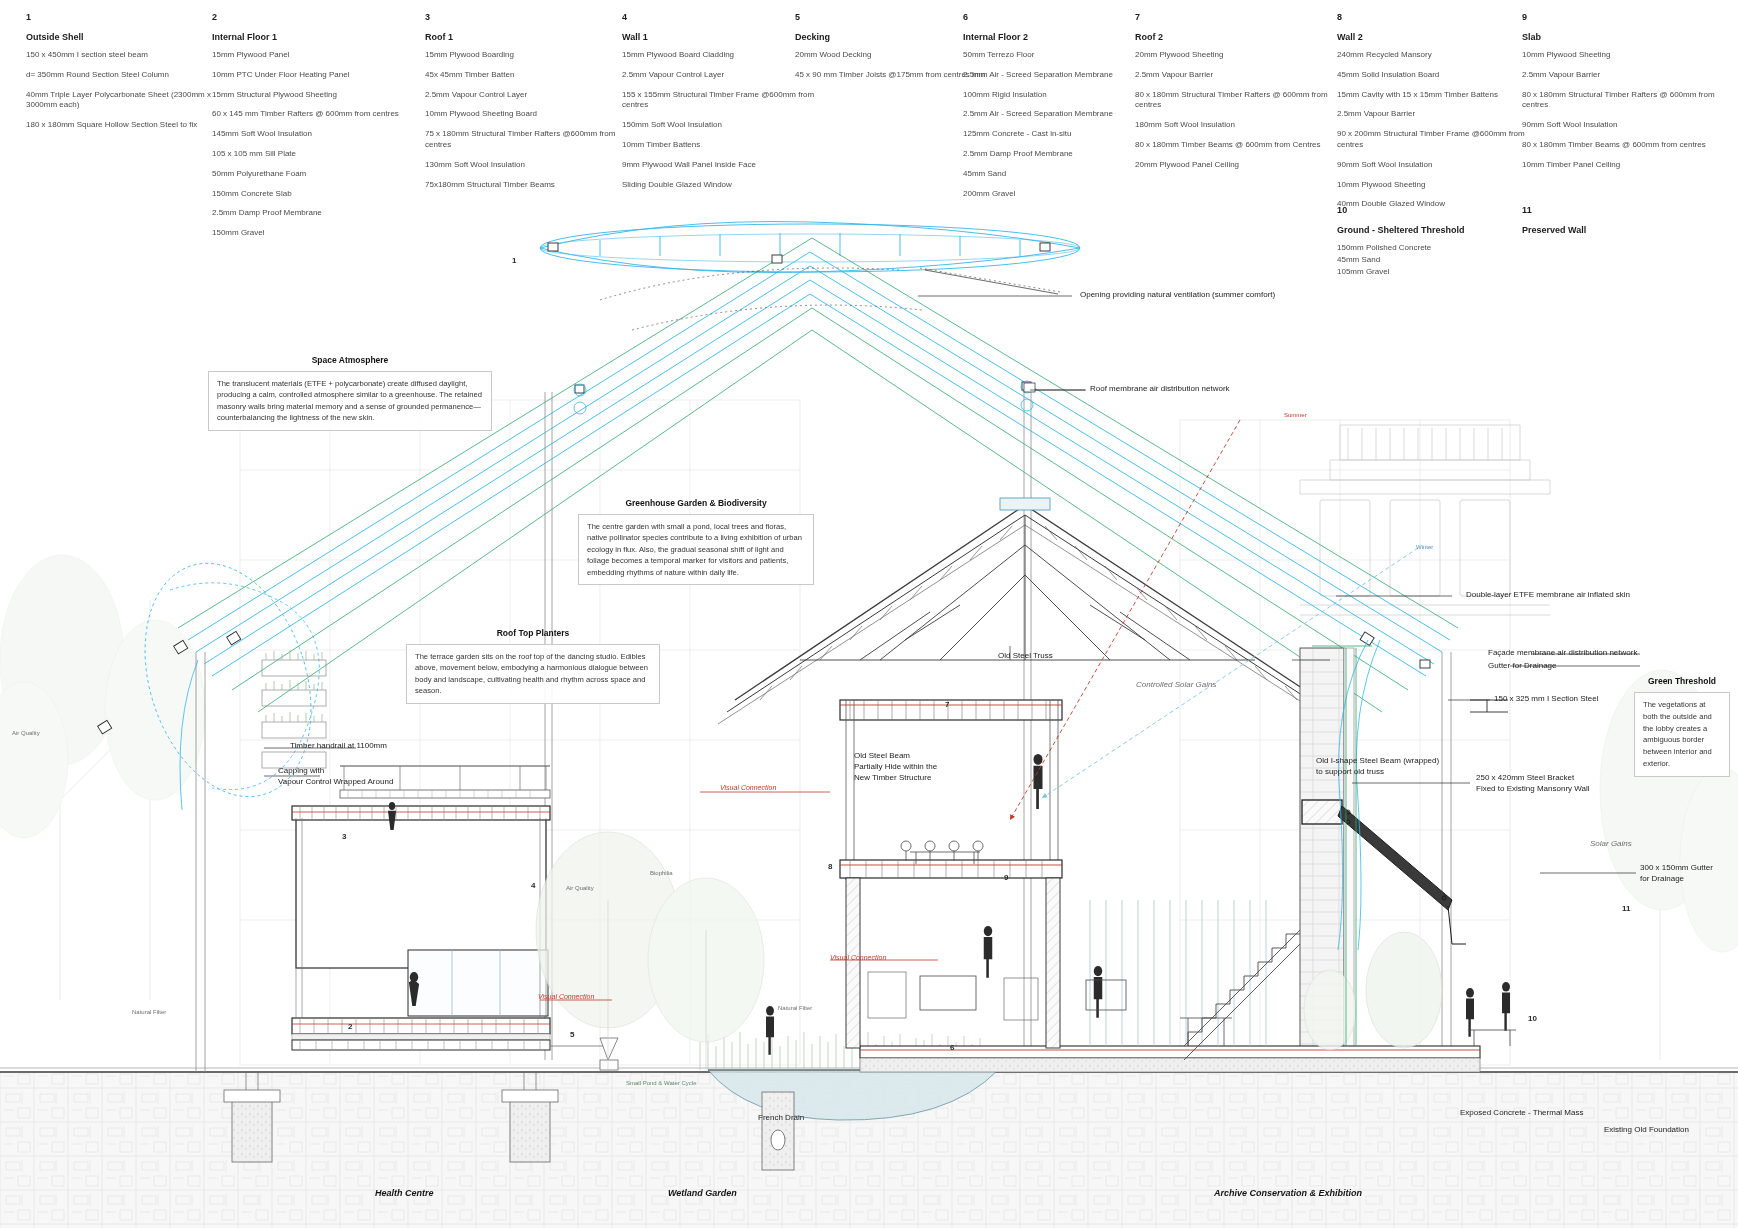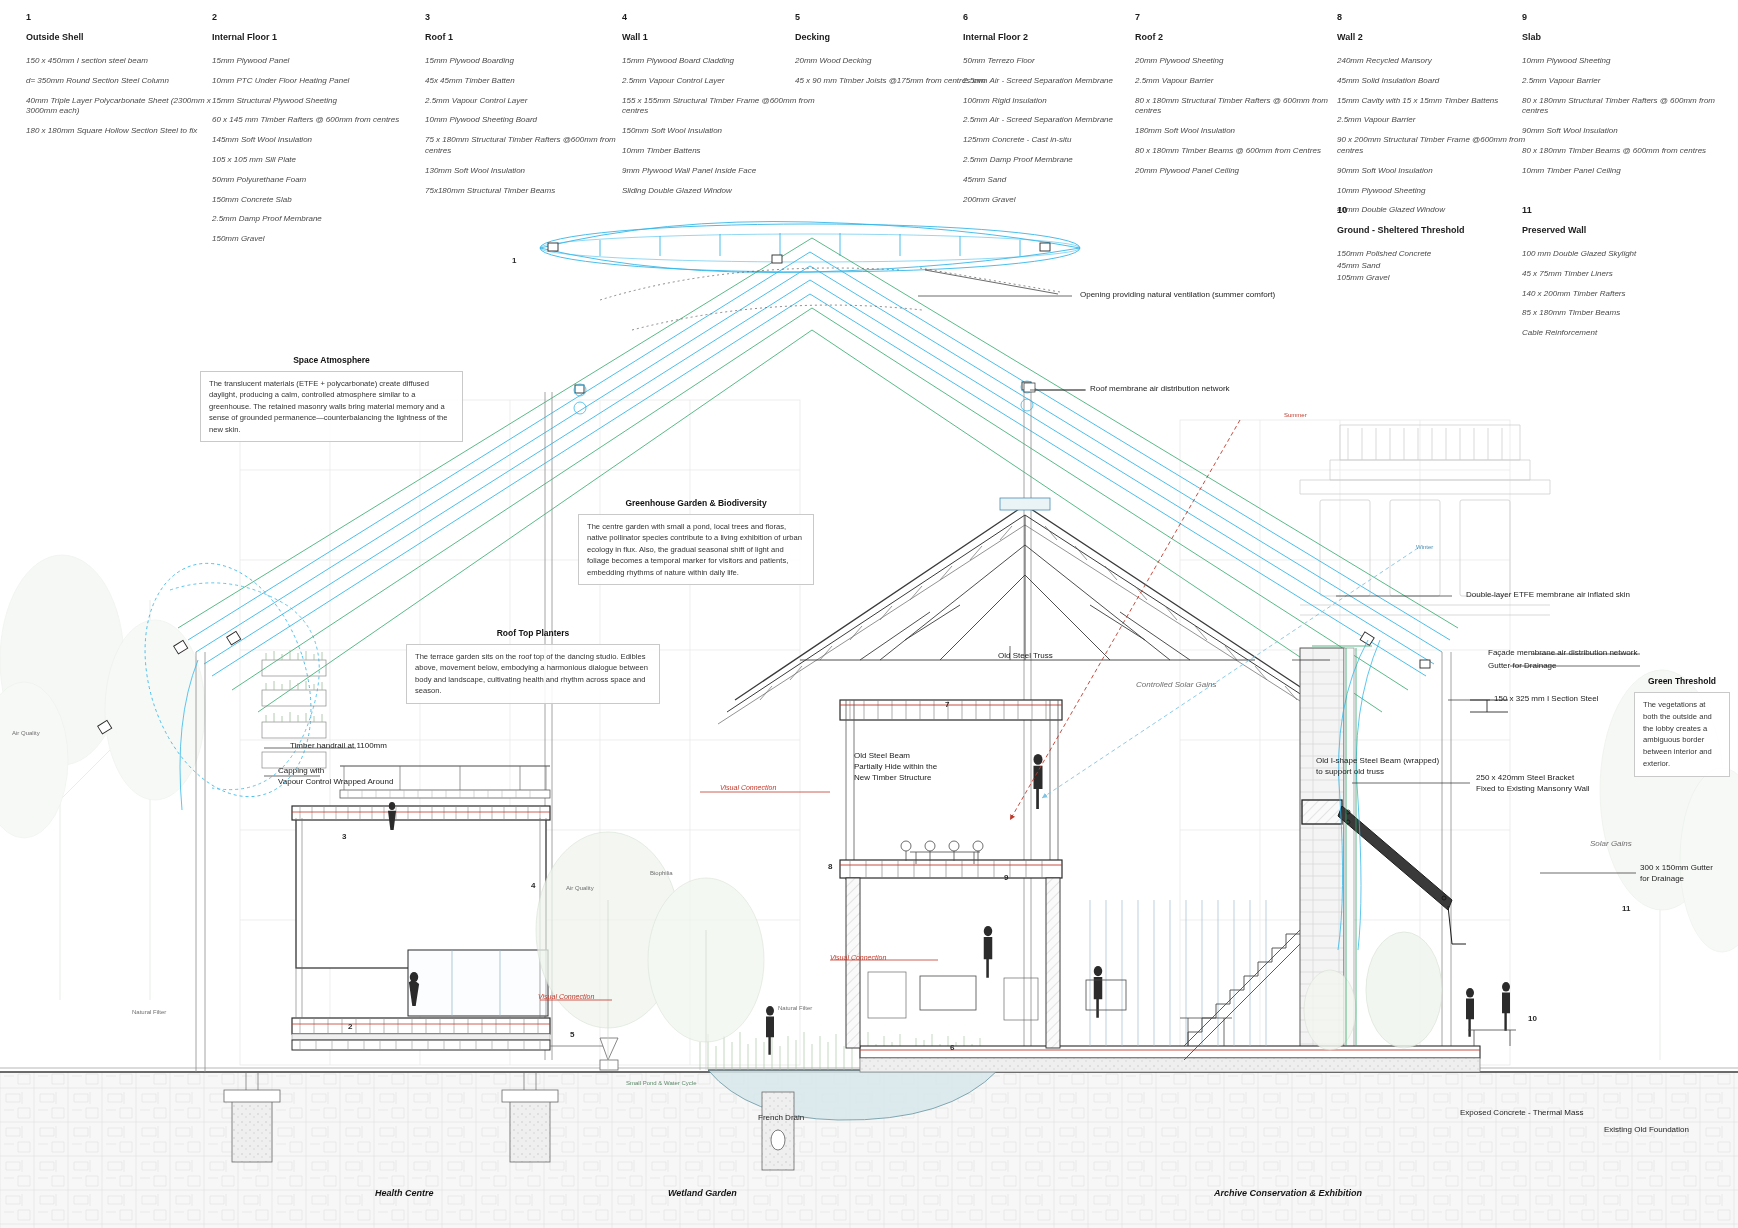--- a/index.html
+++ b/index.html
@@ -8,21 +8,21 @@
     font-family:"Liberation Sans","DejaVu Sans",sans-serif;
     color:#2b2b2b;
   }
   .sheet{position:absolute;inset:0;background:#fff;}
 
   
   .legend{position:absolute;top:0;left:0;width:1738px;height:330px;}
   .legcol{position:absolute;top:12px;width:200px;}
   .legcol .num{font-size:9px;font-weight:700;color:#1b1b1b;letter-spacing:.2px;}
   .legcol .ttl{font-size:9px;font-weight:700;color:#1b1b1b;margin-top:10px;}
-  .legcol ul{list-style:none;margin:14px 0 0 0;padding:0;font-style:italic;}
+  .legcol ul{list-style:none;margin:8px 0 0 0;padding:0;}
   .legcol li{font-size:8px;line-height:1.35;color:#4a4a4a;margin-bottom:9px;}
   .legcol.tight li{margin-bottom:1px;}
 
   
   .canvas{position:absolute;left:0;top:0;width:1738px;height:1228px;}
   svg.draw{position:absolute;left:0;top:0;width:1738px;height:1228px;overflow:visible;}
 
   
   .callout{position:absolute;}
   .callout .cap{font-size:8.5px;font-weight:700;color:#111;text-align:center;margin-bottom:6px;}
@@ -178,27 +178,20 @@
       <ul>
         <li>150mm Polished Concrete</li>
         <li>45mm Sand</li>
         <li>105mm Gravel</li>
       </ul>
     </div>
 
     <div class="legcol" style="left:1522px;top:205px;">
       <div class="num">11</div>
       <div class="ttl">Preserved Wall</div>
-      <ul>
-        <li>100 mm Double Glazed Skylight</li>
-        <li>45 x 75mm Timber Liners</li>
-        <li>140 x 200mm Timber Rafters</li>
-        <li>85 x 180mm Timber Beams</li>
-        <li>Cable Reinforcement</li>
-      </ul>
     </div>
   </div>
 
   <div class="canvas">
   <svg class="draw" viewBox="0 0 1738 1228">
     <defs>
       <pattern id="brick" width="26" height="12" patternUnits="userSpaceOnUse">
         <rect width="26" height="12" fill="#f4f4f4"></rect>
         <path d="M0 0h26M0 12h26M13 0v12" stroke="#d0d0d0" stroke-width=".6" fill="none"></path>
       </pattern>
@@ -576,21 +569,21 @@
       <path d="M1086 390 h-56"></path>
       <path d="M1072 296 h-154"></path>
       <path d="M1010 660 v-14"></path>
       <path d="M1330 660 h-38"></path>
     </g>
 
     <g></g>
   </svg>
   </div>
 
-  <div class="callout" style="left:200px;top:355px;width:263px;">
+  <div class="callout" style="left:208px;top:355px;width:284px;">
     <div class="cap">Space Atmosphere</div>
     <div class="box">The translucent materials (ETFE + polycarbonate) create diffused daylight, producing a calm, controlled atmosphere similar to a greenhouse. The retained masonry walls bring material memory and a sense of grounded permanence—counterbalancing the lightness of the new skin.</div>
   </div>
 
   <div class="callout" style="left:578px;top:498px;width:236px;">
     <div class="cap">Greenhouse Garden &amp; Biodiversity</div>
     <div class="box">The centre garden with small a pond, local trees and floras, native pollinator species contribute to a living exhibition of urban ecology in flux. Also, the gradual seasonal shift of light and foliage becomes a temporal marker for visitors and patients, embedding rhythms of nature within daily life.</div>
   </div>
 
   <div class="callout" style="left:366px;top:628px;width:254px;padding-left:40px;">

